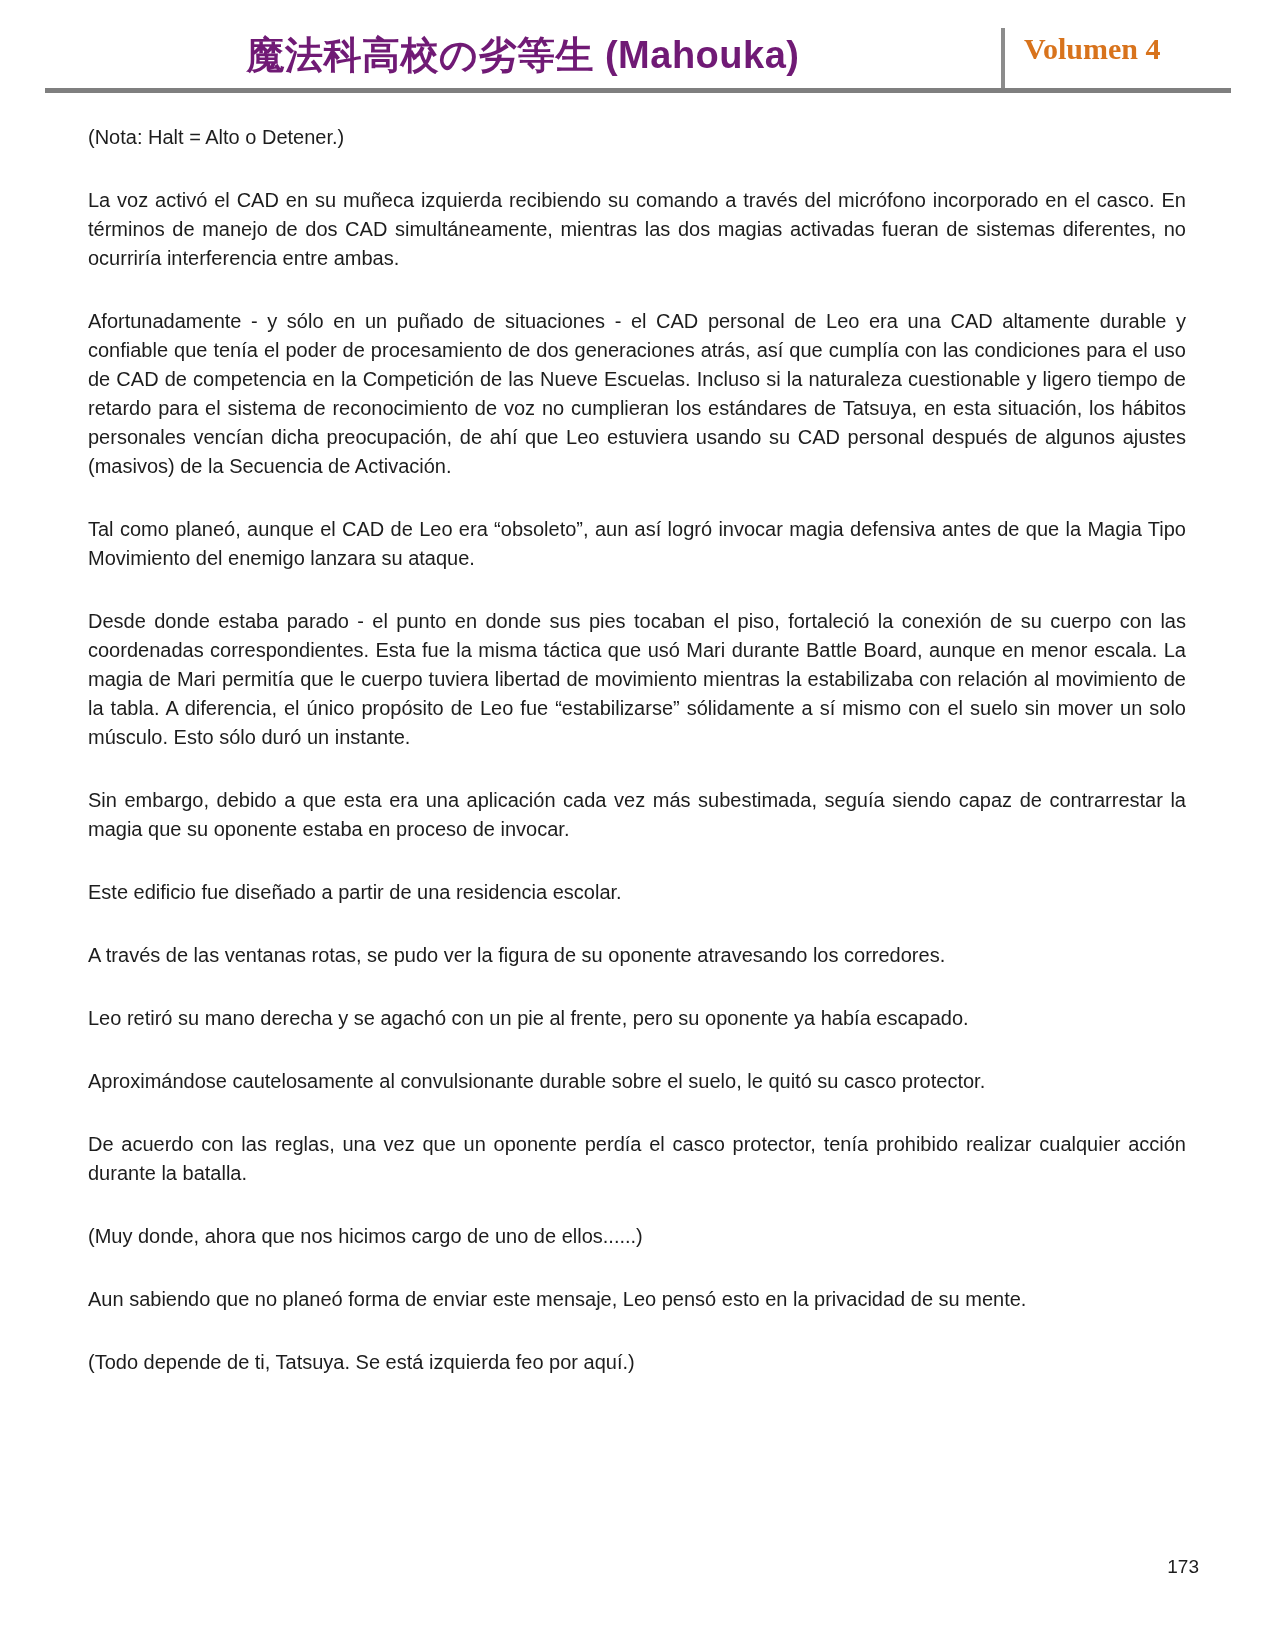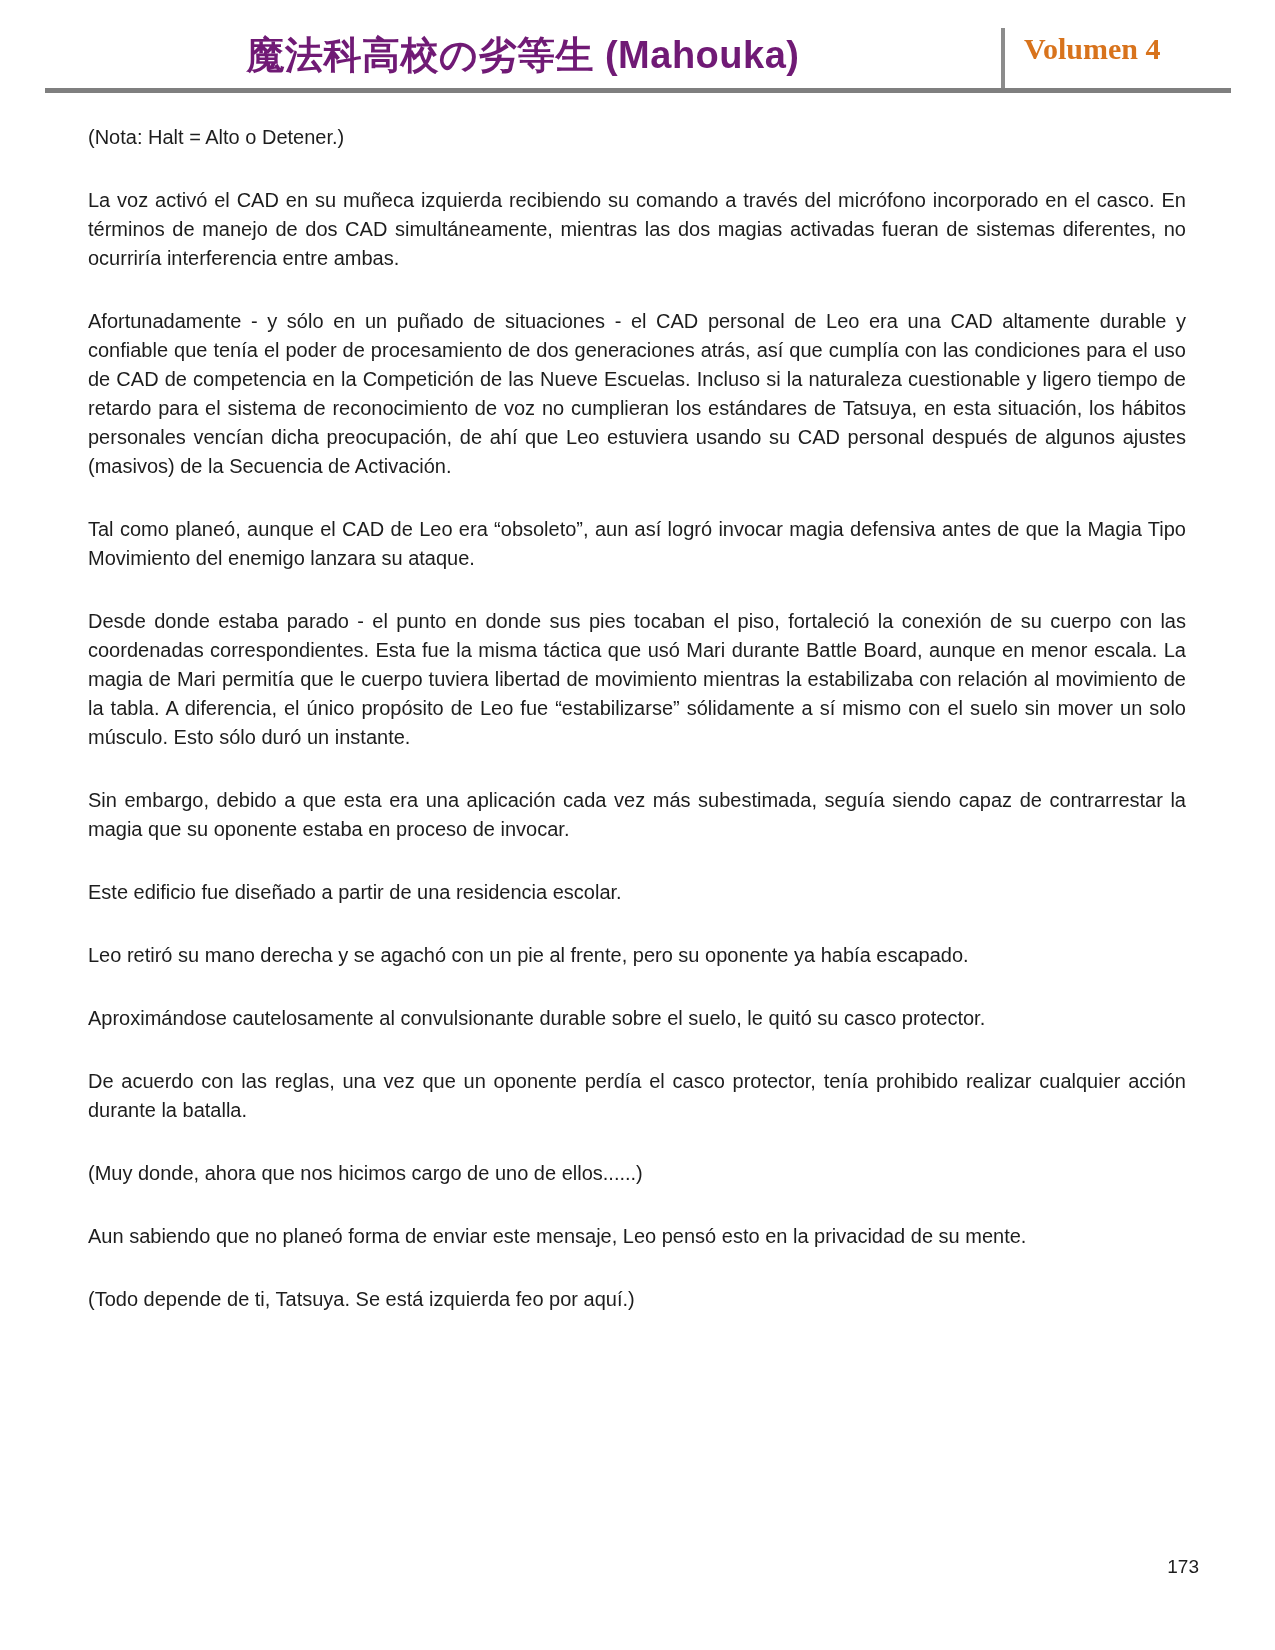--- a/index.html
+++ b/index.html
@@ -100,20 +100,21 @@
 
 <main class="page-body">
   <div>
       <p class="para">(Nota: Halt = Alto o Detener.)</p>
       <p class="para">La voz activó el CAD en su muñeca izquierda recibiendo su comando a través del micrófono incorporado en el casco. En términos de manejo de dos CAD simultáneamente, mientras las dos magias activadas fueran de sistemas diferentes, no ocurriría interferencia entre ambas.</p>
       <p class="para">Afortunadamente - y sólo en un puñado de situaciones - el CAD personal de Leo era una CAD altamente durable y confiable que tenía el poder de procesamiento de dos generaciones atrás, así que cumplía con las condiciones para el uso de CAD de competencia en la Competición de las Nueve Escuelas. Incluso si la naturaleza cuestionable y ligero tiempo de retardo para el sistema de reconocimiento de voz no cumplieran los estándares de Tatsuya, en esta situación, los hábitos personales vencían dicha preocupación, de ahí que Leo estuviera usando su CAD personal después de algunos ajustes (masivos) de la Secuencia de Activación.</p>
       <p class="para">Tal como planeó, aunque el CAD de Leo era “obsoleto”, aun así logró invocar magia defensiva antes de que la Magia Tipo Movimiento del enemigo lanzara su ataque.</p>
       <p class="para">Desde donde estaba parado - el punto en donde sus pies tocaban el piso, fortaleció la conexión de su cuerpo con las coordenadas correspondientes. Esta fue la misma táctica que usó Mari durante Battle Board, aunque en menor escala. La magia de Mari permitía que le cuerpo tuviera libertad de movimiento mientras la estabilizaba con relación al movimiento de la tabla. A diferencia, el único propósito de Leo fue “estabilizarse” sólidamente a sí mismo con el suelo sin mover un solo músculo. Esto sólo duró un instante.</p>
       <p class="para">Sin embargo, debido a que esta era una aplicación cada vez más subestimada, seguía siendo capaz de contrarrestar la magia que su oponente estaba en proceso de invocar.</p>
       <p class="para">Este edificio fue diseñado a partir de una residencia escolar.</p>
+      <p class="para">A través de las ventanas rotas, se pudo ver la figura de su oponente atravesando los corredores.</p>
       <p class="para">Leo retiró su mano derecha y se agachó con un pie al frente, pero su oponente ya había escapado.</p>
       <p class="para">Aproximándose cautelosamente al convulsionante durable sobre el suelo, le quitó su casco protector.</p>
       <p class="para">De acuerdo con las reglas, una vez que un oponente perdía el casco protector, tenía prohibido realizar cualquier acción durante la batalla.</p>
       <p class="para">(Muy donde, ahora que nos hicimos cargo de uno de ellos......)</p>
       <p class="para">Aun sabiendo que no planeó forma de enviar este mensaje, Leo pensó esto en la privacidad de su mente.</p>
       <p class="para">(Todo depende de ti, Tatsuya. Se está izquierda feo por aquí.)</p>
     </div>
 </main>
 
 <footer>

